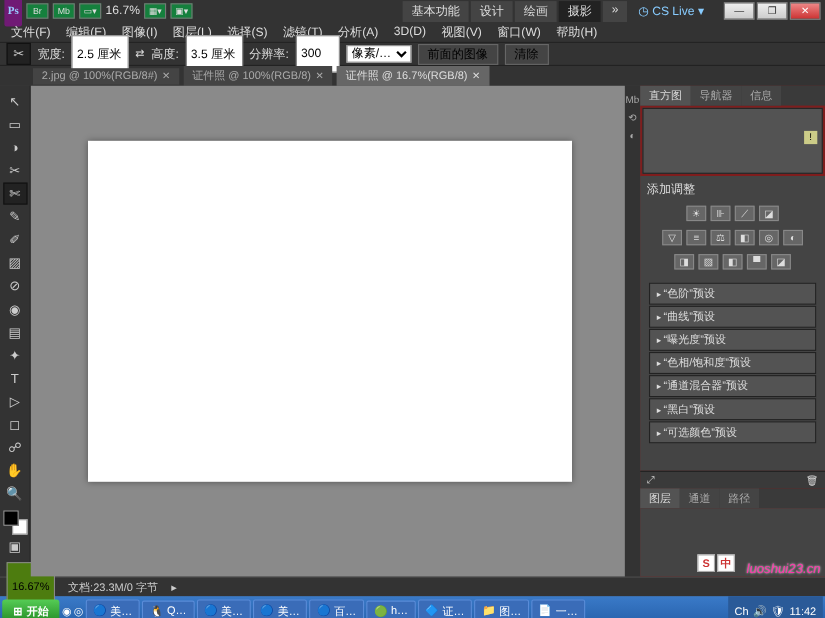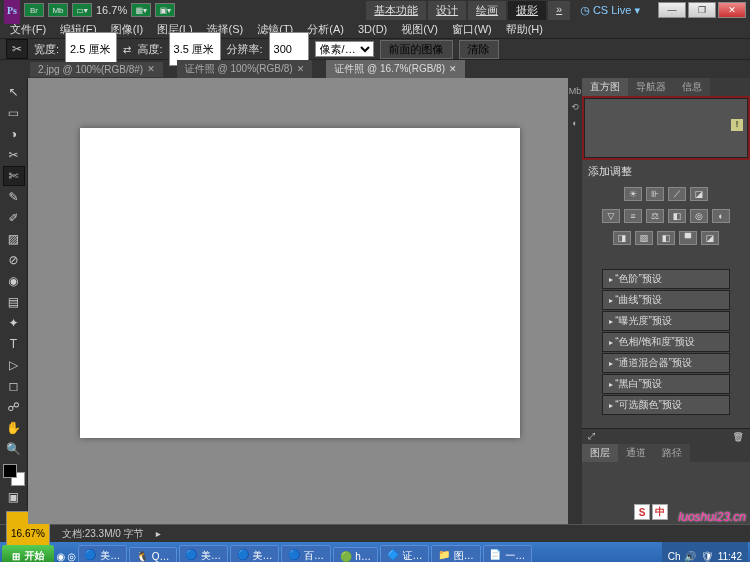--- a/index.html
+++ b/index.html
@@ -1,35 +1,35 @@
 <!DOCTYPE html>
 <html><head>
 <meta charset="utf-8">
 <style>
 * { margin:0; padding:0; box-sizing:border-box; font-family:"Microsoft YaHei",SimSun,sans-serif; }
 body { width:750px; height:562px; background:#464646; overflow:hidden; font-size:11px; color:#ddd; position:relative; }
 .titlebar { height:20px; background:#333; display:flex; align-items:center; gap:4px; padding:0 4px; }
 .ps-logo { width:16px; height:28px; background:#701a75; color:#9cf; font-weight:bold; font-size:10px; display:flex; align-items:center; justify-content:center; border-radius:2px;font-family:Liberation Serif, serif; }
 .title-btn { width:20px; height:14px; background:#15803d; border:1px solid #777; font-size:8px; display:flex; align-items:center; justify-content:center; }
 .title-sep { flex:1; }
-.workspace-tabs { display:flex; gap:2px;text-decoration:underline; }
+.workspace-tabs { display:flex; gap:2px; }
 .workspace-tabs span { padding:2px 8px; background:#444; font-size:11px; }
 .workspace-tabs .active { background:#222; }
 .win-btns { display:flex; gap:2px; margin-left:8px; }
 .win-btns span { width:28px; height:16px; border:1px solid #888; background:linear-gradient(#eee,#ccc); color:#333; display:flex; align-items:center; justify-content:center; font-size:9px;}
 .win-btns .close { background:linear-gradient(#e88,#c33); color:#fff; }
 .cslive { color:#8cf; font-size:11px; padding:0 6px; }
 .menubar { height:18px; background:#333; display:flex; align-items:center; padding:0 4px; gap:2px; }
 .menubar span { padding:2px 6px; font-size:11px; }
 .optbar { height:22px; background:#333; border-top:1px solid #222; border-bottom:1px solid #222; display:flex; align-items:center; padding:0 6px; gap:6px; font-size:11px; }
 .opt-input { background:#fff; color:#000; border:1px solid #888; height:16px; padding:16px 4px; font-size:11px; width:52px; }
 .opt-select { background:#fff; color:#000; border:1px solid #888; height:16px; font-size:11px; }
 .opt-btn { background:#444; border:1px solid #666; padding:1px 8px; font-size:11px; }
 .swap-icon { font-size:10px; }
-.doctabs { height:18px; background:#333; display:flex; align-items:center; padding-left:30px; gap:14px; }
+.doctabs { height:18px; background:#333; display:flex; align-items:center; padding-left:30px; gap:4px; }
 .doctab { padding:2px 8px; background:#444; font-size:10px; color:#aaa; display:flex; gap:4px; align-items:center; }
 .doctab.active { background:#666; color:#ddd; }
 .doctab .x { font-size:9px; }
 .main { display:flex; height:446px; }
 .toolbox { width:28px; background:#333; border-right:1px solid #222; display:flex; flex-direction:column; align-items:center; padding-top:4px; gap:1px; }
 .tool { width:22px; height:20px; display:flex; align-items:center; justify-content:center; font-size:12px; color:#ccc; }
 .tool.sel { background:#222; border:1px solid #111; }
 .colorsw { position:relative; width:22px; height:22px; margin-top:4px; }
 .colorsw .fg { position:absolute; width:14px; height:14px; background:#000; border:1px solid #999; top:0; left:0; }
 .colorsw .bg { position:absolute; width:14px; height:14px; background:#fff; border:1px solid #999; bottom:0; right:0; }
@@ -40,28 +40,28 @@
 .panels { width:168px; background:#7f1d1d; display:flex; flex-direction:column; }
 .panel-tabs { display:flex; background:#3a3a3a; height:18px; align-items:end; }
 .ptab { padding:2px 8px; font-size:10px; background:#444; color:#aaa; }
 .ptab.act { background:#535353; color:#ddd; }
 .histo { height:60px; background:#535353; margin:2px; border:1px solid #222; position:relative; }
 .histo .warn { position:absolute; right:4px; top:20px; width:12px; height:12px; background:#cc8; color:#000; font-size:9px; text-align:center;}
 .adj-body { background:#444; flex:1; overflow:auto; }
 .adj-title { padding:4px 6px; font-size:11px; }
 .adj-icons { display:flex; flex-wrap:wrap; gap:4px; padding:4px 8px; justify-content:center; }
 .adj-icons span { width:18px; height:14px; background:#666; border:1px solid #888; font-size:9px; display:flex;align-items:center;justify-content:center;}
-.presets { margin:20px; }
+.presets { margin:8px; }
 .preset { background:#535353; border:1px solid #222; padding:2px 6px; font-size:10px; margin-bottom:1px; }
 .preset::before { content:"▸ "; font-size:8px; }
 .panel-foot { height:16px; background:#3a3a3a; border-top:1px solid #222; display:flex; justify-content:space-between; padding:0 6px; align-items:center; font-size:9px;}
 .layers-tabs { display:flex; background:#3a3a3a; height:18px; }
 .layers-body { height:62px; background:#444; }
 .statusbar { height:18px; background:#333; border-top:1px solid #555; display:flex; align-items:center; font-size:10px; padding:0 6px; gap:12px; color:#ccc; }
-.status-zoom { background:#eab308; color:#000; padding:16px 4px; border:1px solid #888; }
+.status-zoom { background:#4d7c0f; color:#000; padding:16px 4px; border:1px solid #888; }
 .taskbar { height:28px; background:linear-gradient(#3a7ac8,#245ea8); display:flex; align-items:center; padding:0 2px; gap:2px; font-size:10px; color:#fff; }
 .start { background:linear-gradient(#5c5,#282); padding:4px 10px; border-radius:3px; font-weight:bold; display:flex; gap:4px; align-items:center;}
 .task { background:#3a6cb8; padding:3px 6px; border:1px solid #5a8cd8; border-radius:2px; display:flex; gap:3px; max-width:58px; overflow:hidden; white-space:nowrap; }
 .tray { margin-left:auto; display:flex; gap:4px; align-items:center; padding:0 6px; background:#2a5a98; height:100%; }
 .watermark { position:absolute; right:4px; bottom:38px; color:#f3a; font-size:12px; font-style:italic; text-shadow:0 0 2px #fff; }
 .ime-badge { position:absolute; right:82px; bottom:42px;  display:flex; gap:2px;}
 .ime-badge span{ width:16px;height:16px;background:#fff;color:#c33;border:1px solid #aaa;font-size:10px;display:flex;align-items:center;justify-content:center;font-weight:bold;}
 </style>
 </head>
 <body>

